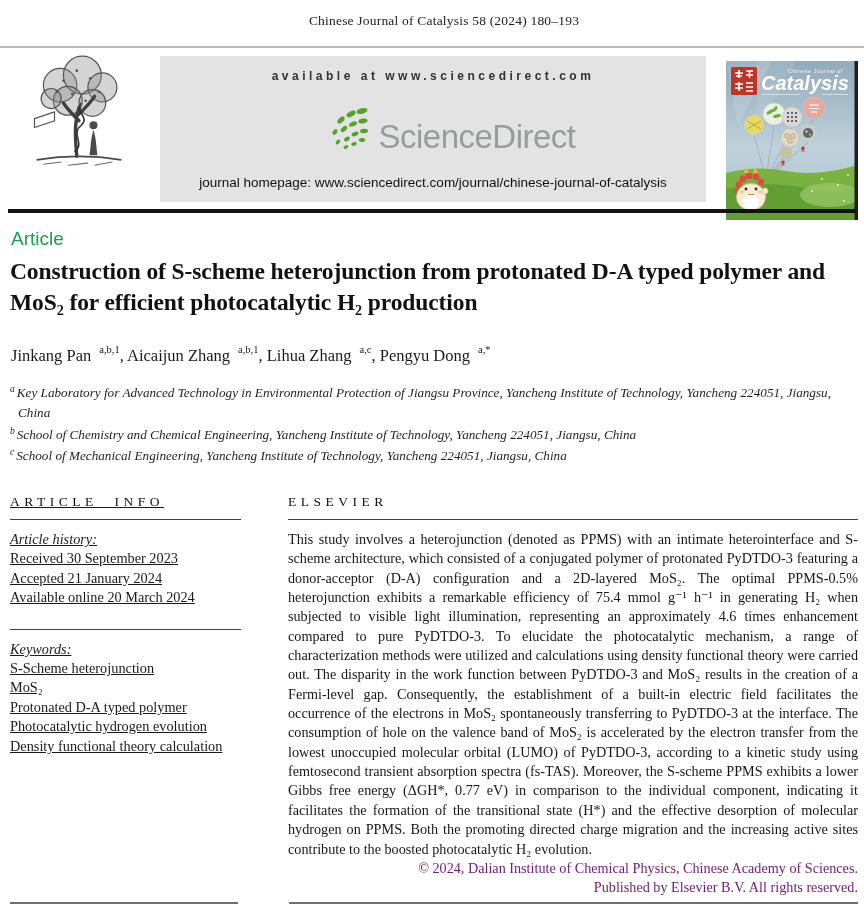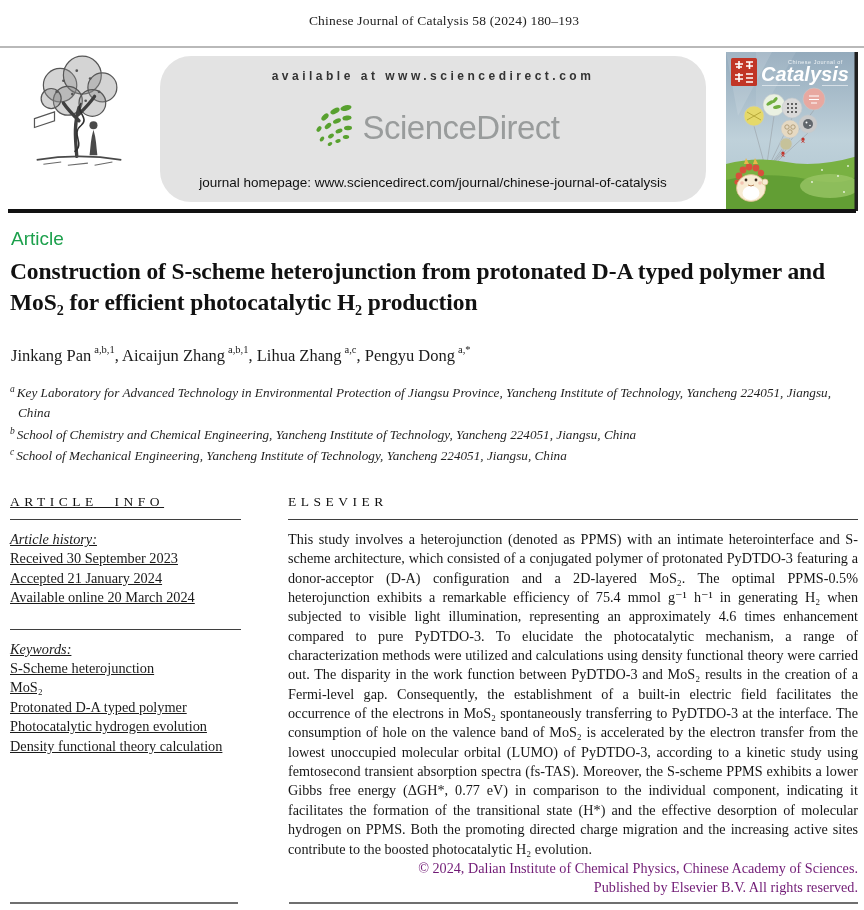--- a/index.html
+++ b/index.html
@@ -22,57 +22,56 @@
   .elsevier-word {
     font-family:"Liberation Serif","DejaVu Serif",serif;
     font-size:23px; color:var(--elsevier_orange,#eb5b24); letter-spacing:.5px; margin-top:1px;
   }
 
   
   .sd-box {
     position:absolute; left:160px; top:56px; width:546px; height:146px;
     background:var(--banner_bg,#e3e3e3);
     font-family:"Liberation Sans","DejaVu Sans",sans-serif;
-    border-radius:31px;
   }
   .available {
     position:absolute; top:13px; left:0; width:100%; text-align:center;
     font-size:12px; font-weight:600; letter-spacing:3.5px; color:#333; cursor:pointer;
   }
   .sd-logo-row {
-    position:absolute; top:44px; left:0; width:100%; height:56px;
-    display:flex; align-items:center; justify-content:center; gap:8px; cursor:pointer;
+    position:absolute; top:44px; left:16px; width:100%; height:56px;
+    display:flex; align-items:flex-end; justify-content:center; gap:8px; cursor:pointer;
   }
   .sd-wordmark {
     font-size:33px; font-weight:500; color:var(--sciencedirect_gray,#999c9c); letter-spacing:-.5px;
   }
   .homepage {
     position:absolute; bottom:12px; left:0; width:100%; text-align:center;
     font-size:13.5px; color:#111; cursor:pointer;
   }
 
   
-  .cover { position:absolute; left:726px; top:52px; width:132px; height:187px; cursor:pointer;text-align:right; }
+  .cover { position:absolute; left:726px; top:61px; width:132px; height:187px; cursor:pointer;text-align:right; }
   .cover svg { display:block; }
 
   
   .header-rule { position:absolute; top:209px; left:8px; right:8px; height:4px; background:#121212; }
 
   
   .article-label {
     position:absolute; top:228px; left:11px;
     font-family:"Liberation Sans","DejaVu Sans",sans-serif;
     font-size:19px; color:var(--accent_green,#1ca04c);
   }
   .article-title {
     position:absolute; top:256px; left:10px; width:822px;
     font-size:23.5px; font-weight:bold; line-height:1.33; color:#111; letter-spacing:-.1px;
   }
   .authors { position:absolute; top:345px; left:11px; font-size:16.5px; color:#1a1a1a; }
-  .authors sup { font-size:10.5px; position:relative; top:-1px; margin-left:3px; }
+  .authors sup { font-size:10.5px; position:relative; top:-1px; margin-left:8px; }
   .affiliations { position:absolute; top:382px; left:10px; width:848px; font-size:13.2px; font-style:italic; line-height:1.52; color:#1f1f1f; }
   .affiliations .affil { padding-left:8px; text-indent:-8px; }
   .affiliations sup { font-size:9.5px; font-style:italic; margin-right:2px; }
 
   
   .info-col { position:absolute; left:10px; top:494px; width:231px;text-decoration:underline; }
   .abs-col  { position:absolute; left:288px; top:494px; width:570px; }
   .sec-heading { font-size:13.5px; color:#111; letter-spacing:4.5px; word-spacing:9px; }
   .col-rule { height:0; border-top:1.4px solid #3f3f3f; margin:9px 0 10px 0; }
   .info-col .line { font-size:14.3px; line-height:19.4px; }

